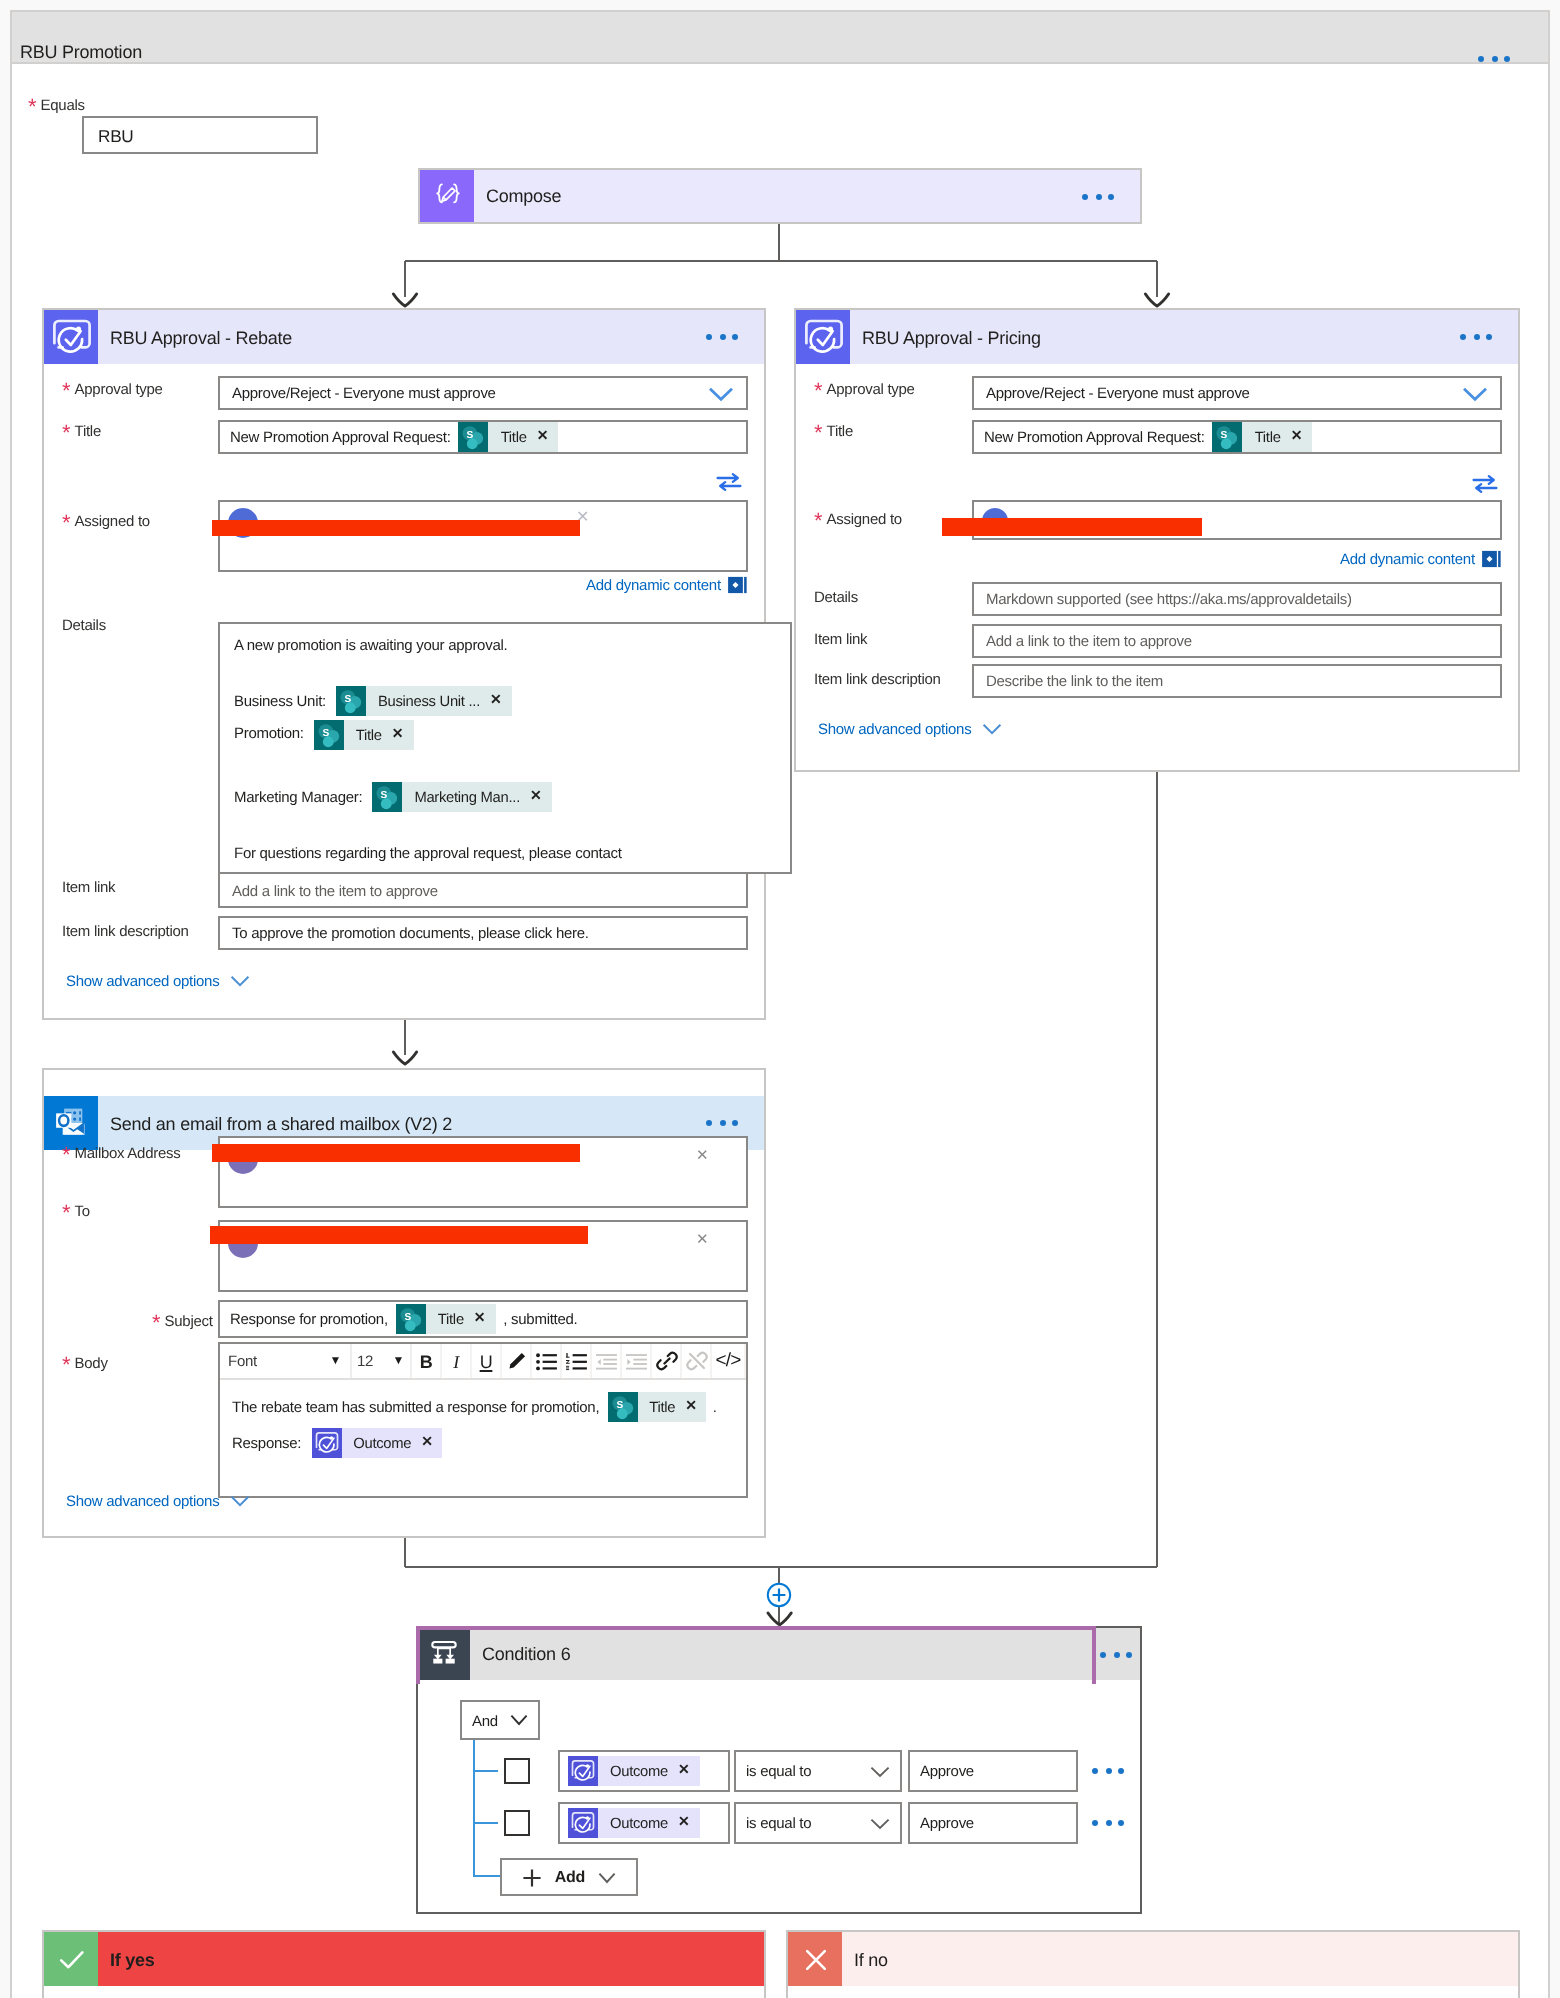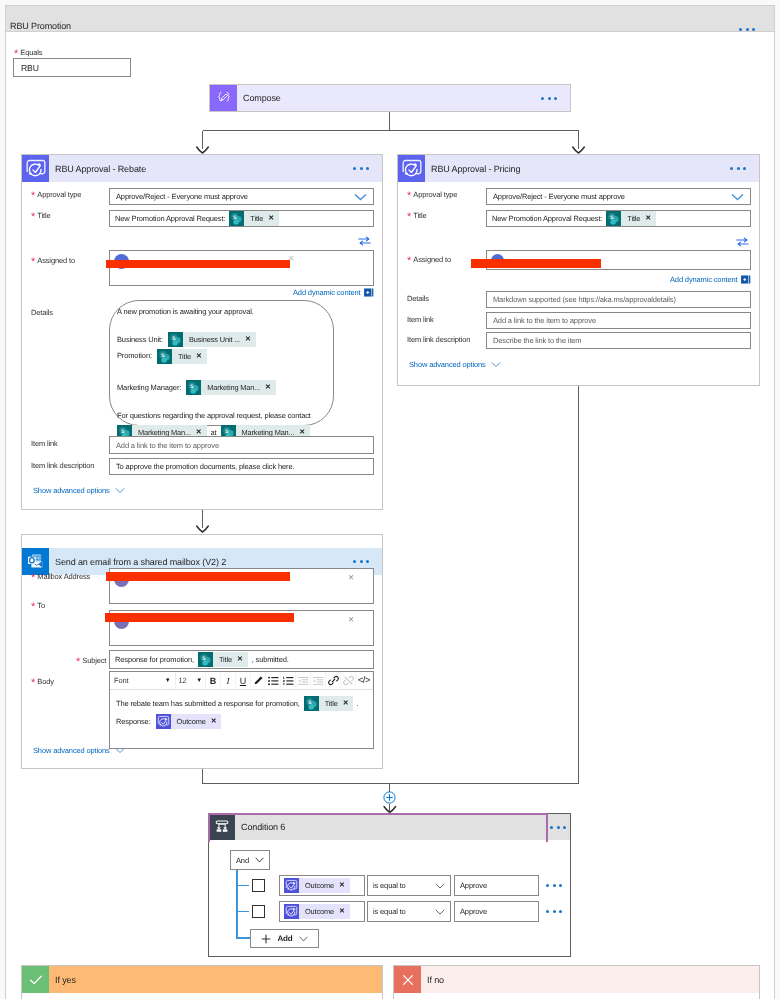--- a/index.html
+++ b/index.html
@@ -40,21 +40,21 @@
     <div class="ellipsis" style="margin-right:10px;">
       <i></i>
         <i></i>
         <i></i>
     </div>
   </div>
   <div style="position:absolute;left:7px;top:41px;">
     <div style="font-size:7.5px;color:#323130;line-height:11px;padding-left:1px;">
       <span class="req">*</span><span>Equals</span>
     </div>
-    <div class="fld" style="margin-top:0px;width:118px;height:19px;display:flex;align-items:center;padding:0 7px;font-size:8.6px;box-sizing:border-box;">
+    <div class="fld" style="margin-top:0px;width:118px;height:19px;display:flex;align-items:center;padding:0 7px;font-size:8.6px;box-sizing:border-box;margin-left:28px;">
       <span>RBU</span>
     </div>
   </div>
 </div>
 
 <svg class="abs" width="780" height="999" style="left:0;top:0;pointer-events:none;overflow:visible;">
   <g stroke="#605e5c" stroke-width="1.2" fill="none" shape-rendering="crispEdges">
 
     <path d="M389.5 111.5 V130.5"></path>
     <path d="M202.5 130.5 H578.5"></path>
@@ -191,21 +191,21 @@
     <svg width="10" height="9" viewBox="0 0 11 10">
       <rect x="0" y="0.5" width="8.2" height="9" fill="#1258a8"></rect>
       <path d="M2.4 5 L4.1 3.3 L5.8 5 L4.1 6.7 Z" fill="#fff"></path>
       <rect x="8.9" y="0.5" width="1.4" height="9" fill="#1258a8"></rect>
     </svg>
   </div>
 
   <div class="abs" style="left:9px;top:153px;font-size:7.5px;color:#323130;">
     <span>Details</span>
   </div>
-  <div class="fld" style="position:absolute;left:87px;top:145px;width:225px;height:126px;padding:4px 7px;line-height:14px;box-sizing:border-box;border-radius:30px;">
+  <div class="fld" style="position:absolute;left:87px;top:156px;width:287px;height:126px;padding:4px 7px;line-height:14px;box-sizing:border-box;">
     <div style="font-size:7.5px;">A new promotion is awaiting your approval.</div>
     <div style="height:13px;"></div>
     <div style="font-size:7.5px;display:flex;align-items:center;margin-bottom:2px;">
       <span>Business Unit:</span>
       <span class="tok" style="margin-left:5px;">
         <span class="tic">
             <svg class="sp-glyph" viewBox="0 0 16 16">
               <circle cx="6.3" cy="6.1" r="3.9" fill="#1b8c92"></circle>
               <circle cx="10.0" cy="8.7" r="3.4" fill="#2aa7ad"></circle>
               <circle cx="7.6" cy="11.6" r="2.9" fill="#35bcc0"></circle>
@@ -760,21 +760,21 @@
       <path d="M5 0.7 V9.3 M0.7 5 H9.3" stroke="#323130" stroke-width="1.1"></path>
     </svg>
     <span style="font-weight:bold;font-size:8px;">Add</span>
     <svg width="9" height="6" viewBox="0 0 9 6">
       <path d="M0.7 0.8 L4.5 5 L8.3 0.8" fill="none" stroke="#605e5c" stroke-width="0.95"></path>
     </svg>
   </div>
 </div>
 
 <div class="card" style="left:21px;top:965px;width:362px;height:60px;border-color:#c8c6c4;">
-  <div class="card-head" style="height:27px;background:#fdba74;">
+  <div class="card-head" style="height:27px;background:#ef4444;font-weight:bold;">
     <div class="ico" style="background:#6bbf76;height:27px;">
       <svg width="16" height="16" viewBox="0 0 16 16">
         <path d="M2.6 8.2 L6.2 11.6 L13.2 4.2" fill="none" stroke="#fff" stroke-width="1.3" stroke-linecap="round" stroke-linejoin="round"></path>
       </svg>
     </div>
     <div class="ttl">If yes</div>
   </div>
 </div>
 <div class="card" style="left:393px;top:965px;width:367px;height:60px;border-color:#c8c6c4;">
   <div class="card-head" style="height:27px;background:#fdeeee;">

